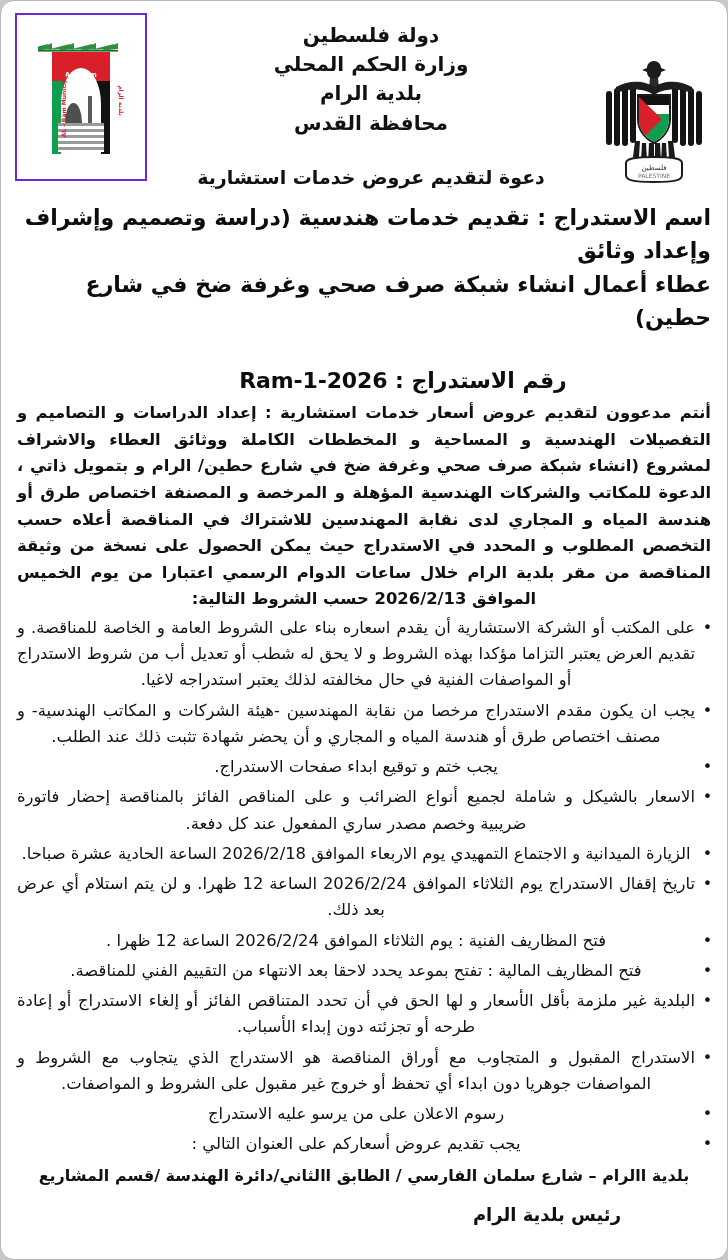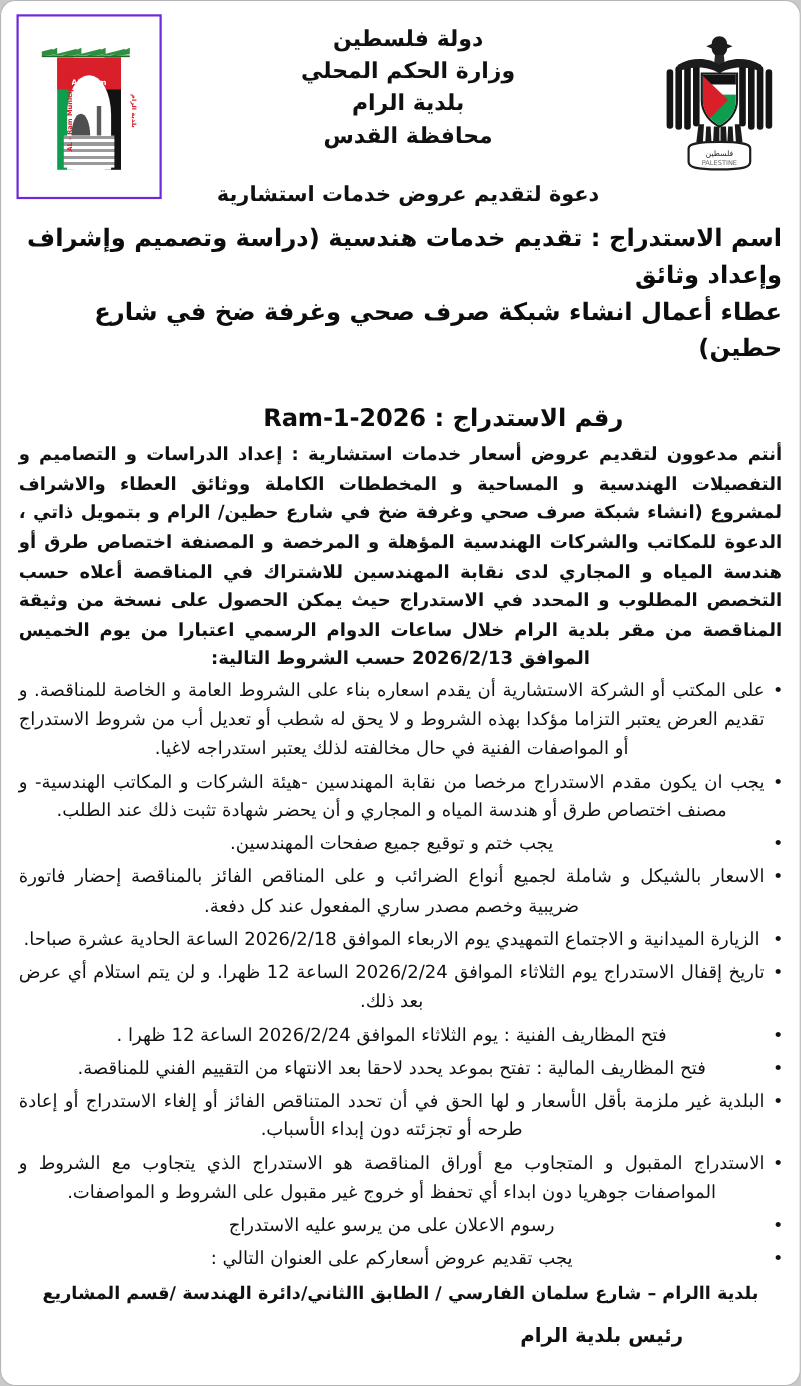--- a/index.html
+++ b/index.html
@@ -56,21 +56,21 @@
     overflow: hidden;
   }
 
   
   .emblem-box {
     order: 1;
     width: 118px;
     height: 160px;
     flex: 0 0 auto;
     display: flex;
-    align-items: flex-start;
+    align-items: flex-end;
     justify-content: center;
     padding-top: 16px;
   }
 
   
   .header-titles {
     order: 2;
     flex: 1 1 auto;
     text-align: center;
     padding-top: 8px;
@@ -363,21 +363,21 @@
       <span>رقم الاستدراج :</span>
       <span class="ltr-num">Ram-1-2026</span>
     </div>
   </div>
 
   <div class="intro">أنتم مدعوون لتقديم عروض أسعار خدمات استشارية : إعداد الدراسات و التصاميم و التفصيلات الهندسية و المساحية و المخططات الكاملة ووثائق العطاء والاشراف لمشروع (انشاء شبكة صرف صحي وغرفة ضخ في شارع حطين/ الرام و بتمويل ذاتي ، الدعوة للمكاتب والشركات الهندسية المؤهلة و المرخصة و المصنفة اختصاص طرق أو هندسة المياه و المجاري لدى نقابة المهندسين للاشتراك في المناقصة أعلاه حسب التخصص المطلوب و المحدد في الاستدراج حيث يمكن الحصول على نسخة من وثيقة المناقصة من مقر بلدية الرام خلال ساعات الدوام الرسمي اعتبارا من يوم الخميس الموافق 2026/2/13 حسب الشروط التالية:</div>
 
   <ul class="conditions">
     <li>على المكتب أو الشركة الاستشارية أن يقدم اسعاره بناء على الشروط العامة و الخاصة للمناقصة. و تقديم العرض يعتبر التزاما مؤكدا بهذه الشروط و لا يحق له شطب أو تعديل أب من شروط الاستدراج أو المواصفات الفنية في حال مخالفته لذلك يعتبر استدراجه لاغيا.</li>
     <li>يجب ان يكون مقدم الاستدراج مرخصا من نقابة المهندسين -هيئة الشركات و المكاتب الهندسية- و مصنف اختصاص طرق أو هندسة المياه و المجاري و أن يحضر شهادة تثبت ذلك عند الطلب.</li>
-    <li class="short">يجب ختم و توقيع جميع صفحات المهندسين.</li>
+    <li class="short">يجب ختم و توقيع ابداء صفحات الاستدراج.</li>
     <li>الاسعار بالشيكل و شاملة لجميع أنواع الضرائب و على المناقص الفائز بالمناقصة إحضار فاتورة ضريبية وخصم مصدر ساري المفعول عند كل دفعة.</li>
     <li class="short">الزيارة الميدانية و الاجتماع التمهيدي يوم الاربعاء الموافق 2026/2/18 الساعة الحادية عشرة صباحا.</li>
     <li>تاريخ إقفال الاستدراج يوم الثلاثاء الموافق 2026/2/24 الساعة 12 ظهرا. و لن يتم استلام أي عرض بعد ذلك.</li>
     <li class="short">فتح المظاريف الفنية : يوم الثلاثاء الموافق 2026/2/24 الساعة 12 ظهرا .</li>
     <li class="short">فتح المظاريف المالية : تفتح بموعد يحدد لاحقا بعد الانتهاء من التقييم الفني للمناقصة.</li>
     <li>البلدية غير ملزمة بأقل الأسعار و لها الحق في أن تحدد المتناقص الفائز أو إلغاء الاستدراج أو إعادة طرحه أو تجزئته دون إبداء الأسباب.</li>
     <li>الاستدراج المقبول و المتجاوب مع أوراق المناقصة هو الاستدراج الذي يتجاوب مع الشروط و المواصفات جوهريا دون ابداء أي تحفظ أو خروج غير مقبول على الشروط و المواصفات.</li>
     <li class="short">رسوم الاعلان على من يرسو عليه الاستدراج</li>
     <li class="short">يجب تقديم عروض أسعاركم على العنوان التالي :</li>
   </ul>

